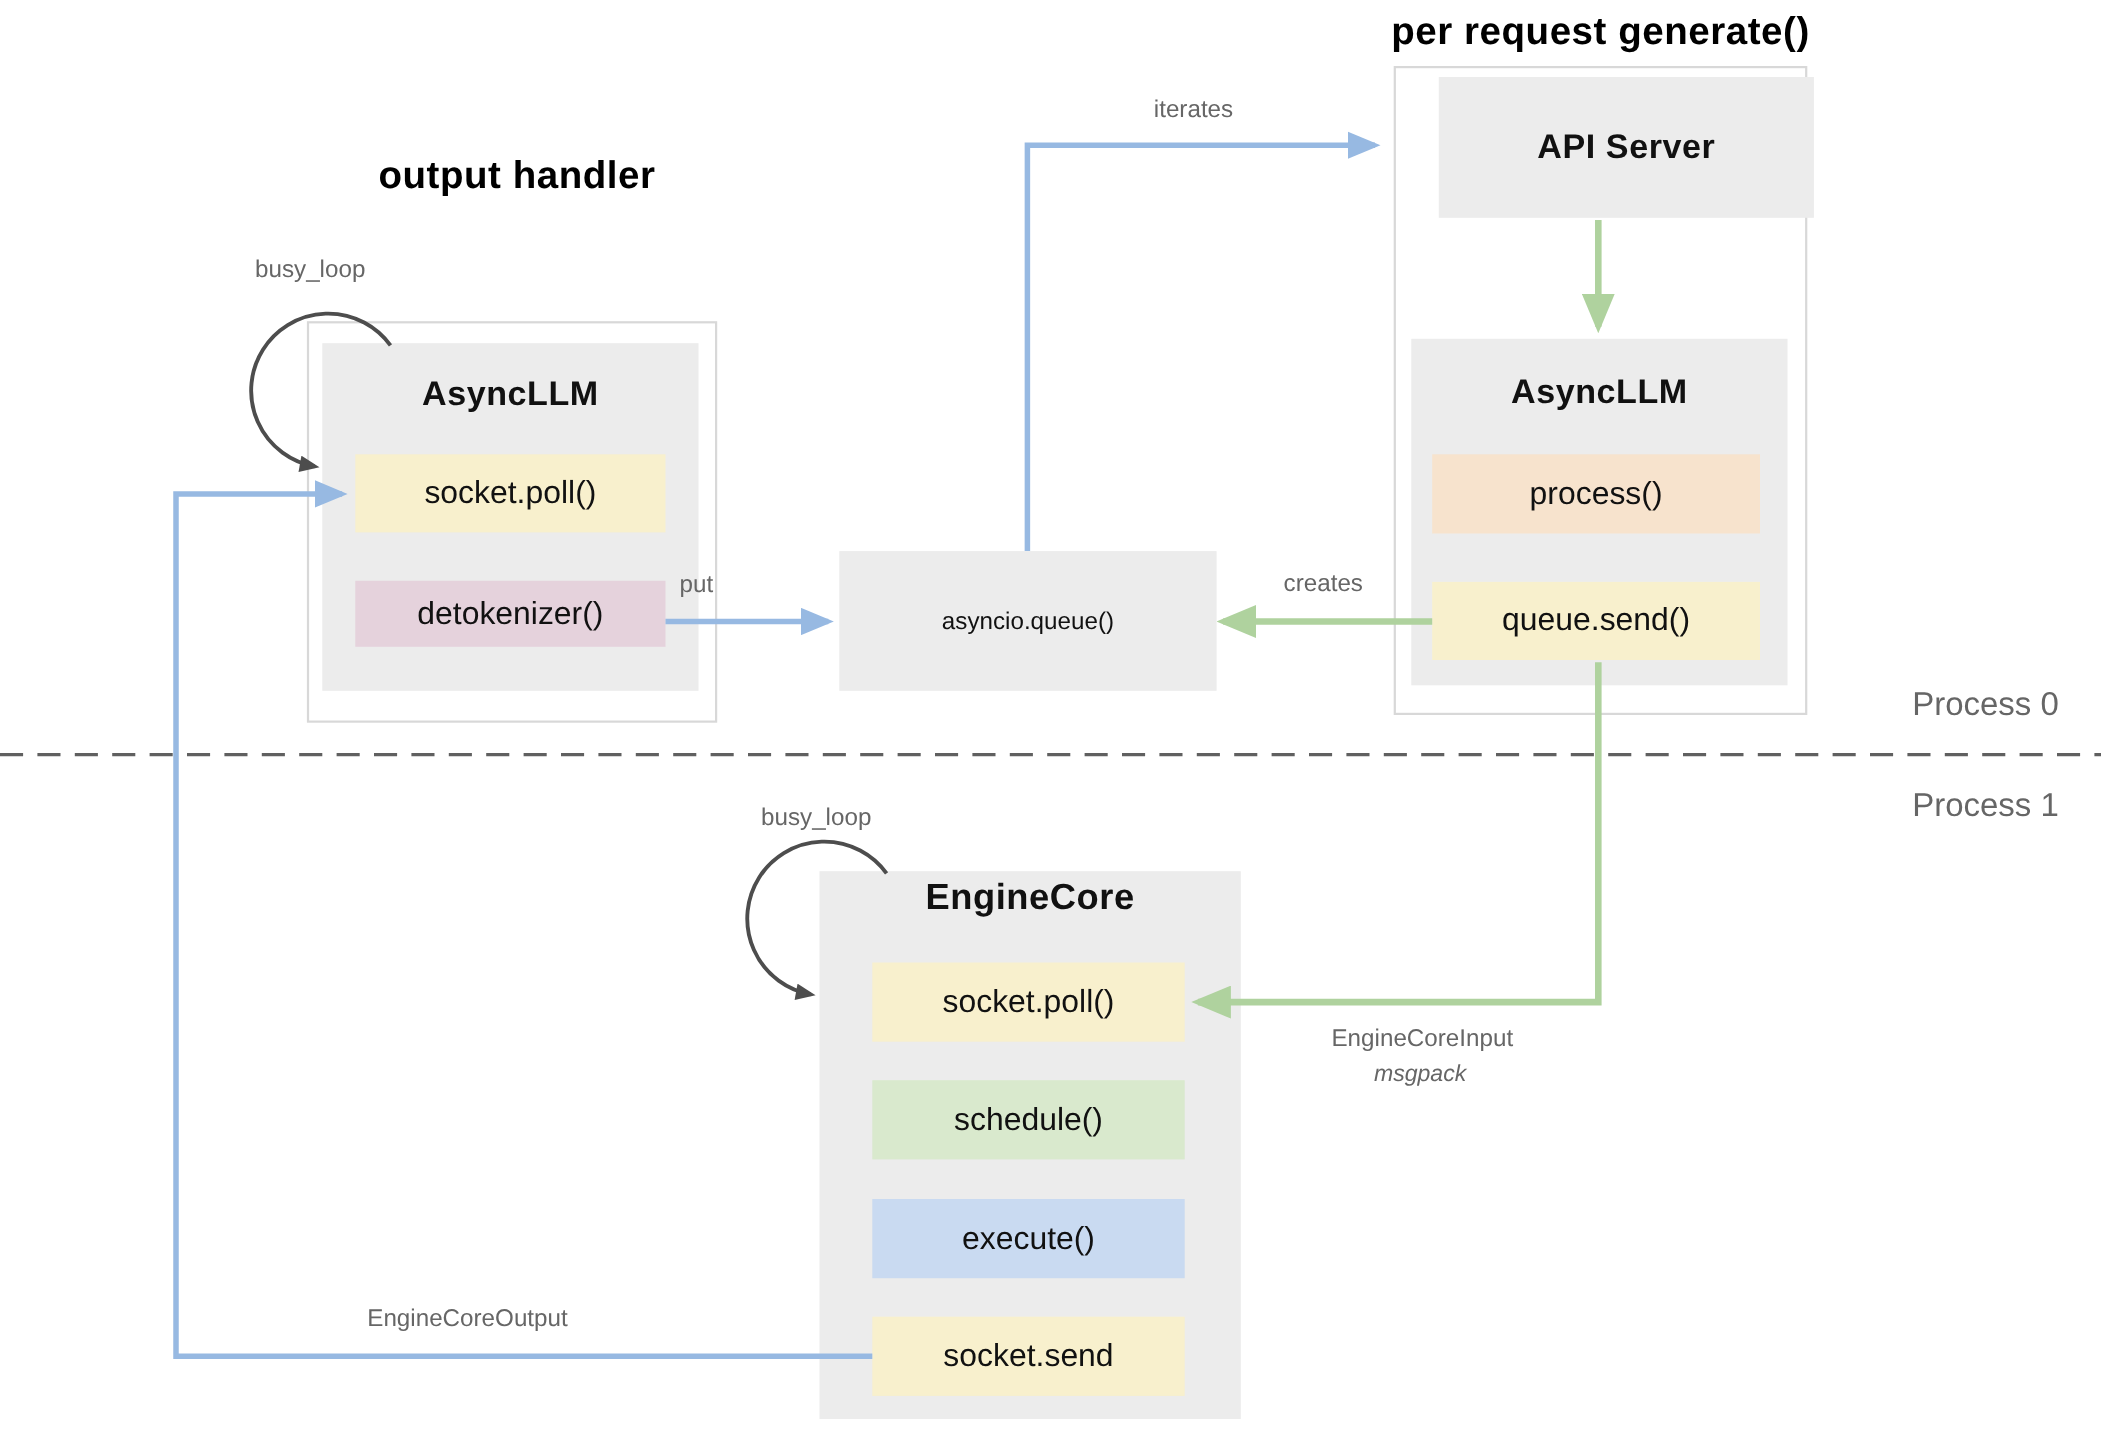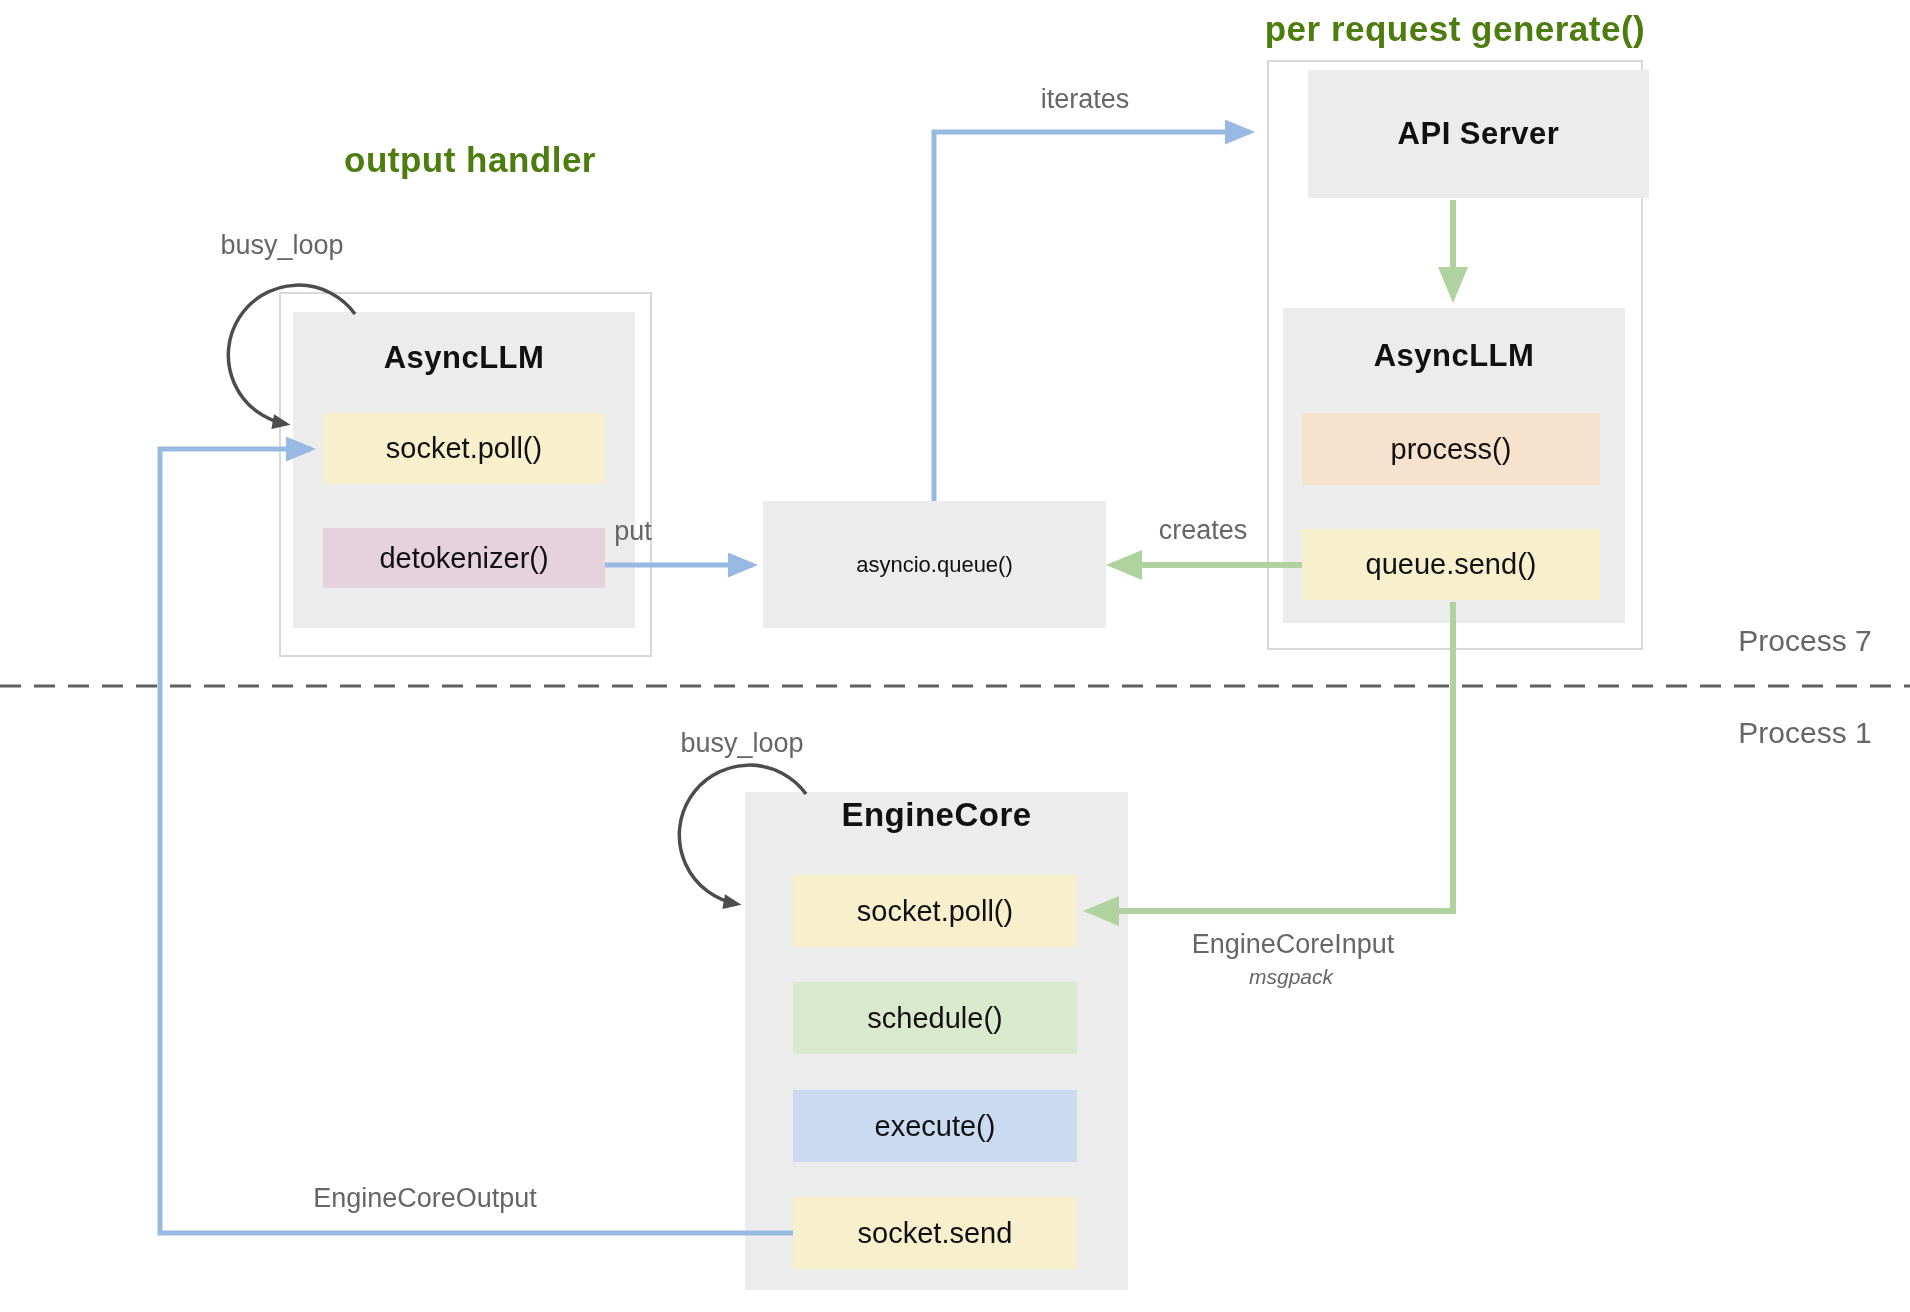--- a/index.html
+++ b/index.html
@@ -42,29 +42,29 @@
   .chip.pink{background:#e5d2dc;}
   .chip.peach{background:#f7e3cd;}
   .chip.green{background:#d9e9cd;}
   .chip.blue{background:#c9daf1;}
   
   .section-title{
     position:absolute;
     transform:translate(-50%,-50%);
     font-weight:bold;
     font-size:35px;
-    color:#4d7c0f;
+    color:#000000;
     white-space:nowrap;
     letter-spacing:0.5px;
   }
   
   .lbl{
     position:absolute;
     transform:translate(-50%,-50%);
-    font-size:27px;
+    font-size:22px;
     color:#666666;
     white-space:nowrap;
   }
   .lbl.italic{font-style:italic;font-size:21px;}
   .lbl.big{font-size:30px;}
   svg#overlay{position:absolute;left:0;top:0;pointer-events:none;z-index:10;}
   .queue-text{
     position:absolute;width:100%;height:100%;
     display:flex;align-items:center;justify-content:center;
     font-size:22px;color:#111111;
@@ -108,21 +108,21 @@
   </div>
 
   <div class="lbl" style="left:282px;top:245px;">busy_loop</div>
   <div class="lbl" style="left:742px;top:743px;">busy_loop</div>
   <div class="lbl" style="left:1085px;top:99px;">iterates</div>
   <div class="lbl" style="left:633px;top:531px;">put</div>
   <div class="lbl" style="left:1203px;top:530px;">creates</div>
   <div class="lbl" style="left:1293px;top:944px;">EngineCoreInput</div>
   <div class="lbl italic" style="left:1291px;top:977px;">msgpack</div>
   <div class="lbl" style="left:425px;top:1198px;">EngineCoreOutput</div>
-  <div class="lbl big" style="left:1805px;top:641px;">Process 7</div>
+  <div class="lbl big" style="left:1805px;top:641px;">Process 0</div>
   <div class="lbl big" style="left:1805px;top:733px;">Process 1</div>
 
   <svg id="overlay" width="1910" height="1312" viewBox="0 0 1910 1312">
     <defs>
       <marker id="blueArrow" viewBox="0 0 12 10" refX="10" refY="5" markerWidth="30" markerHeight="25" markerUnits="userSpaceOnUse" orient="auto">
         <path d="M0,0 L12,5 L0,10 Z" fill="#97b9e2"></path>
       </marker>
       <marker id="greenArrow" viewBox="0 0 12 10" refX="10" refY="5" markerWidth="36" markerHeight="30" markerUnits="userSpaceOnUse" orient="auto">
         <path d="M0,0 L12,5 L0,10 Z" fill="#afd29e"></path>
       </marker>

